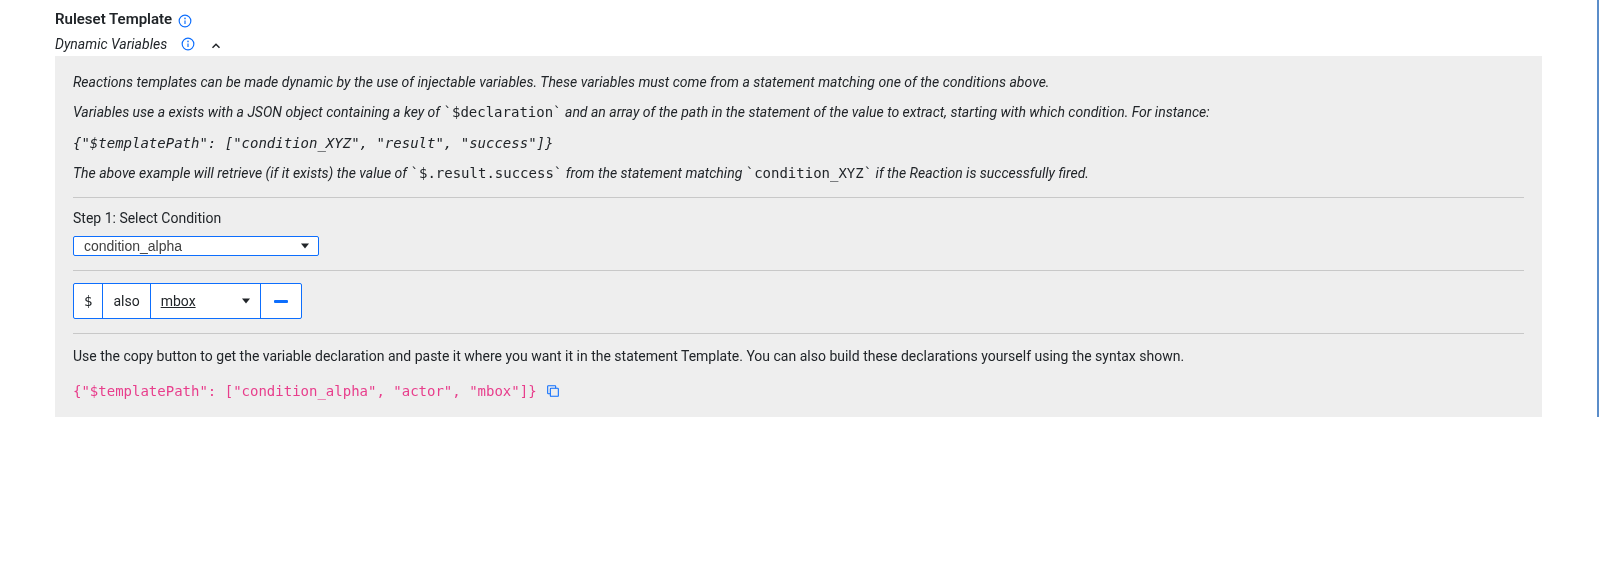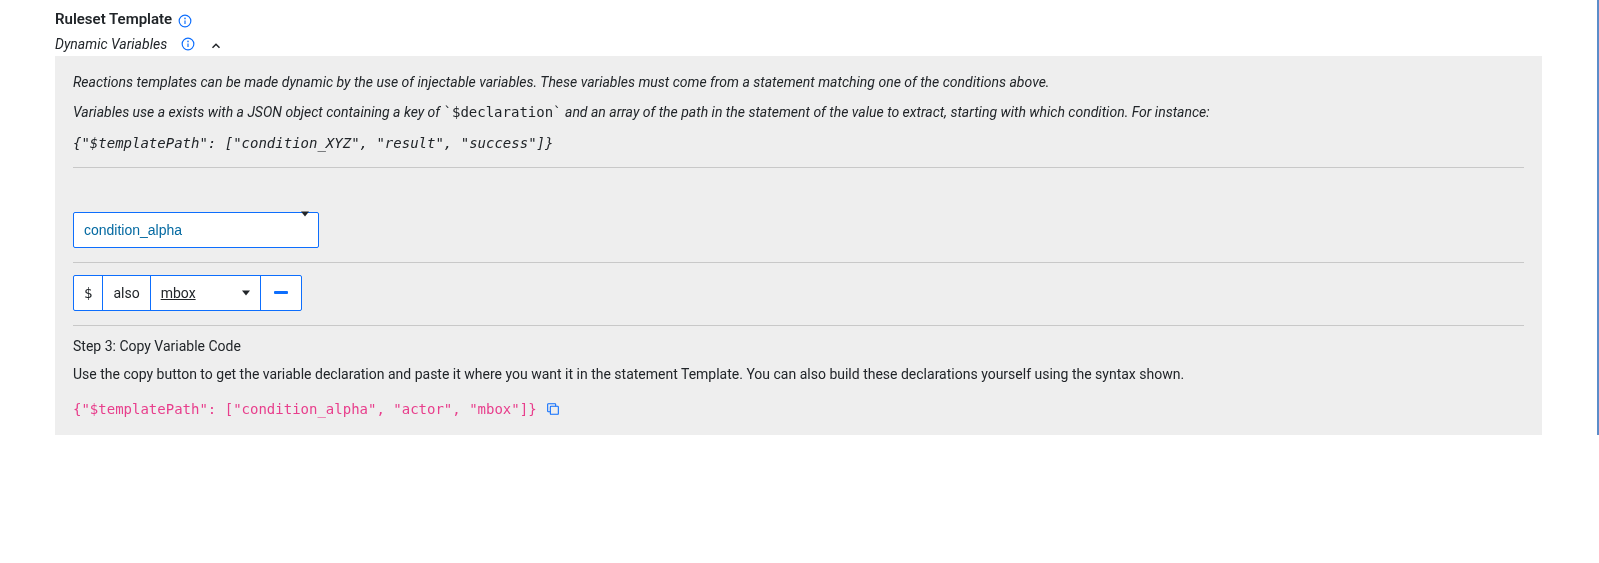--- a/index.html
+++ b/index.html
@@ -17,21 +17,21 @@
     .intro p { font-style: italic; color: #212529; margin-bottom: 10px; font-size: 14px; line-height: 1.45; }
     .intro p.last { margin-bottom: 4px; }
 
     .code-pink { font-family: ui-monospace, SFMono-Regular, Menlo, Consolas, monospace; color: #e83e8c; font-size: 14px; font-style: normal; }
     .code-inline { font-family: ui-monospace, SFMono-Regular, Menlo, Consolas, monospace; font-style: normal; }
 
     hr.sep { border: none; border-top: 1px solid #c8c8c8; margin: 14px 0 12px 0; }
 
     .step-label { font-size: 14px; margin-bottom: 10px; }
 
-    .select-box { width: 246px; height: 36px; border: 1px solid #0d6efd; background: #fff; padding: 0 10px; font-size: 14px; color: #0369a1; appearance: none; -webkit-appearance: none; border-radius: 2px; margin-top: 32px; }
+    .select-box { width: 246px; height: 20px; border: 1px solid #0d6efd; background: #fff; padding: 0 10px; font-size: 14px; color: #404040; appearance: none; -webkit-appearance: none; border-radius: 2px; }
     .select-wrap { position: relative; display: inline-block; }
     .select-wrap::after { content: ""; position: absolute; right: 10px; top: 50%; transform: translateY(-50%); width: 0; height: 0; border-left: 4px solid transparent; border-right: 4px solid transparent; border-top: 5px solid #212529; pointer-events: none; }
 
     .path-group { display: inline-flex; border: 1px solid #0d6efd; background: #fff; border-radius: 2px; height: 36px; vertical-align: middle; }
     .path-seg { padding: 0 10px; display: inline-flex; align-items: center; border-right: 1px solid #0d6efd; font-size: 14px; font-family: ui-monospace, SFMono-Regular, Menlo, Consolas, monospace; }
     .path-seg.plain { font-family: inherit; }
     .path-seg.selecty { min-width: 110px; position: relative; padding-right: 36px; text-decoration: underline; }
     .path-seg.selecty .chev { position: absolute; right: 10px; top: 50%; transform: translateY(-50%); width: 0; height: 0; border-left: 4px solid transparent; border-right: 4px solid transparent; border-top: 5px solid #212529; }
     .path-seg.last { border-right: none; justify-content: center; width: 40px; padding: 0; }
     .minus-glyph { width: 14px; height: 3px; background: #0d6efd; border-radius: 1px; display: inline-block; }
@@ -66,24 +66,28 @@
     </svg>
   </div>
 
   <div class="panel">
     <div class="intro">
       <p>Reactions templates can be made dynamic by the use of injectable variables. These variables must come from a statement matching one of the conditions above.</p>
       <p>
         <span>Variables use a exists with a JSON object containing a key of </span><span class="code-inline">`$declaration`</span><span> and an array of the path in the statement of the value to extract, starting with which condition. For instance:</span>
       </p>
       <p class="code-pink" style="margin-bottom:10px;">{"$templatePath": ["condition_XYZ", "result", "success"]}</p>
+      <p class="last">
+        <span>The above example will retrieve (if it exists) the value of </span><span class="code-inline">`$.result.success`</span><span> from the statement matching </span><span class="code-inline">`condition_XYZ`</span><span> if the Reaction is successfully fired.</span>
+      </p>
     </div>
 
     <hr class="sep">
 
+    <div class="step-label">Step 1: Select Condition</div>
     <div class="select-wrap">
       <select class="select-box">
         <option>condition_alpha</option>
       </select>
     </div>
 
     <hr class="sep">
 
     <div class="path-group">
       <span class="path-seg">$</span>
@@ -92,21 +96,20 @@
         <span>mbox</span>
         <span class="chev"></span>
       </span>
       <span class="path-seg last">
         <span class="minus-glyph"></span>
       </span>
     </div>
 
     <hr class="sep">
 
-    <div class="step-label">Step 3: Copy Variable Code</div>
     <div class="step3-text">Use the copy button to get the variable declaration and paste it where you want it in the statement Template. You can also build these declarations yourself using the syntax shown.</div>
 
     <div class="result-row">
       <span class="code-pink">{"$templatePath": ["condition_alpha", "actor", "mbox"]}</span>
       <svg class="copy-icon-svg" viewBox="0 0 24 24" fill="none" stroke="currentColor">
         <rect x="8" y="8" width="12" height="12" rx="1"></rect>
         <path d="M16 8 V5 a1 1 0 0 0 -1 -1 H5 a1 1 0 0 0 -1 1 v10 a1 1 0 0 0 1 1 h3"></path>
       </svg>
     </div>
   </div>

